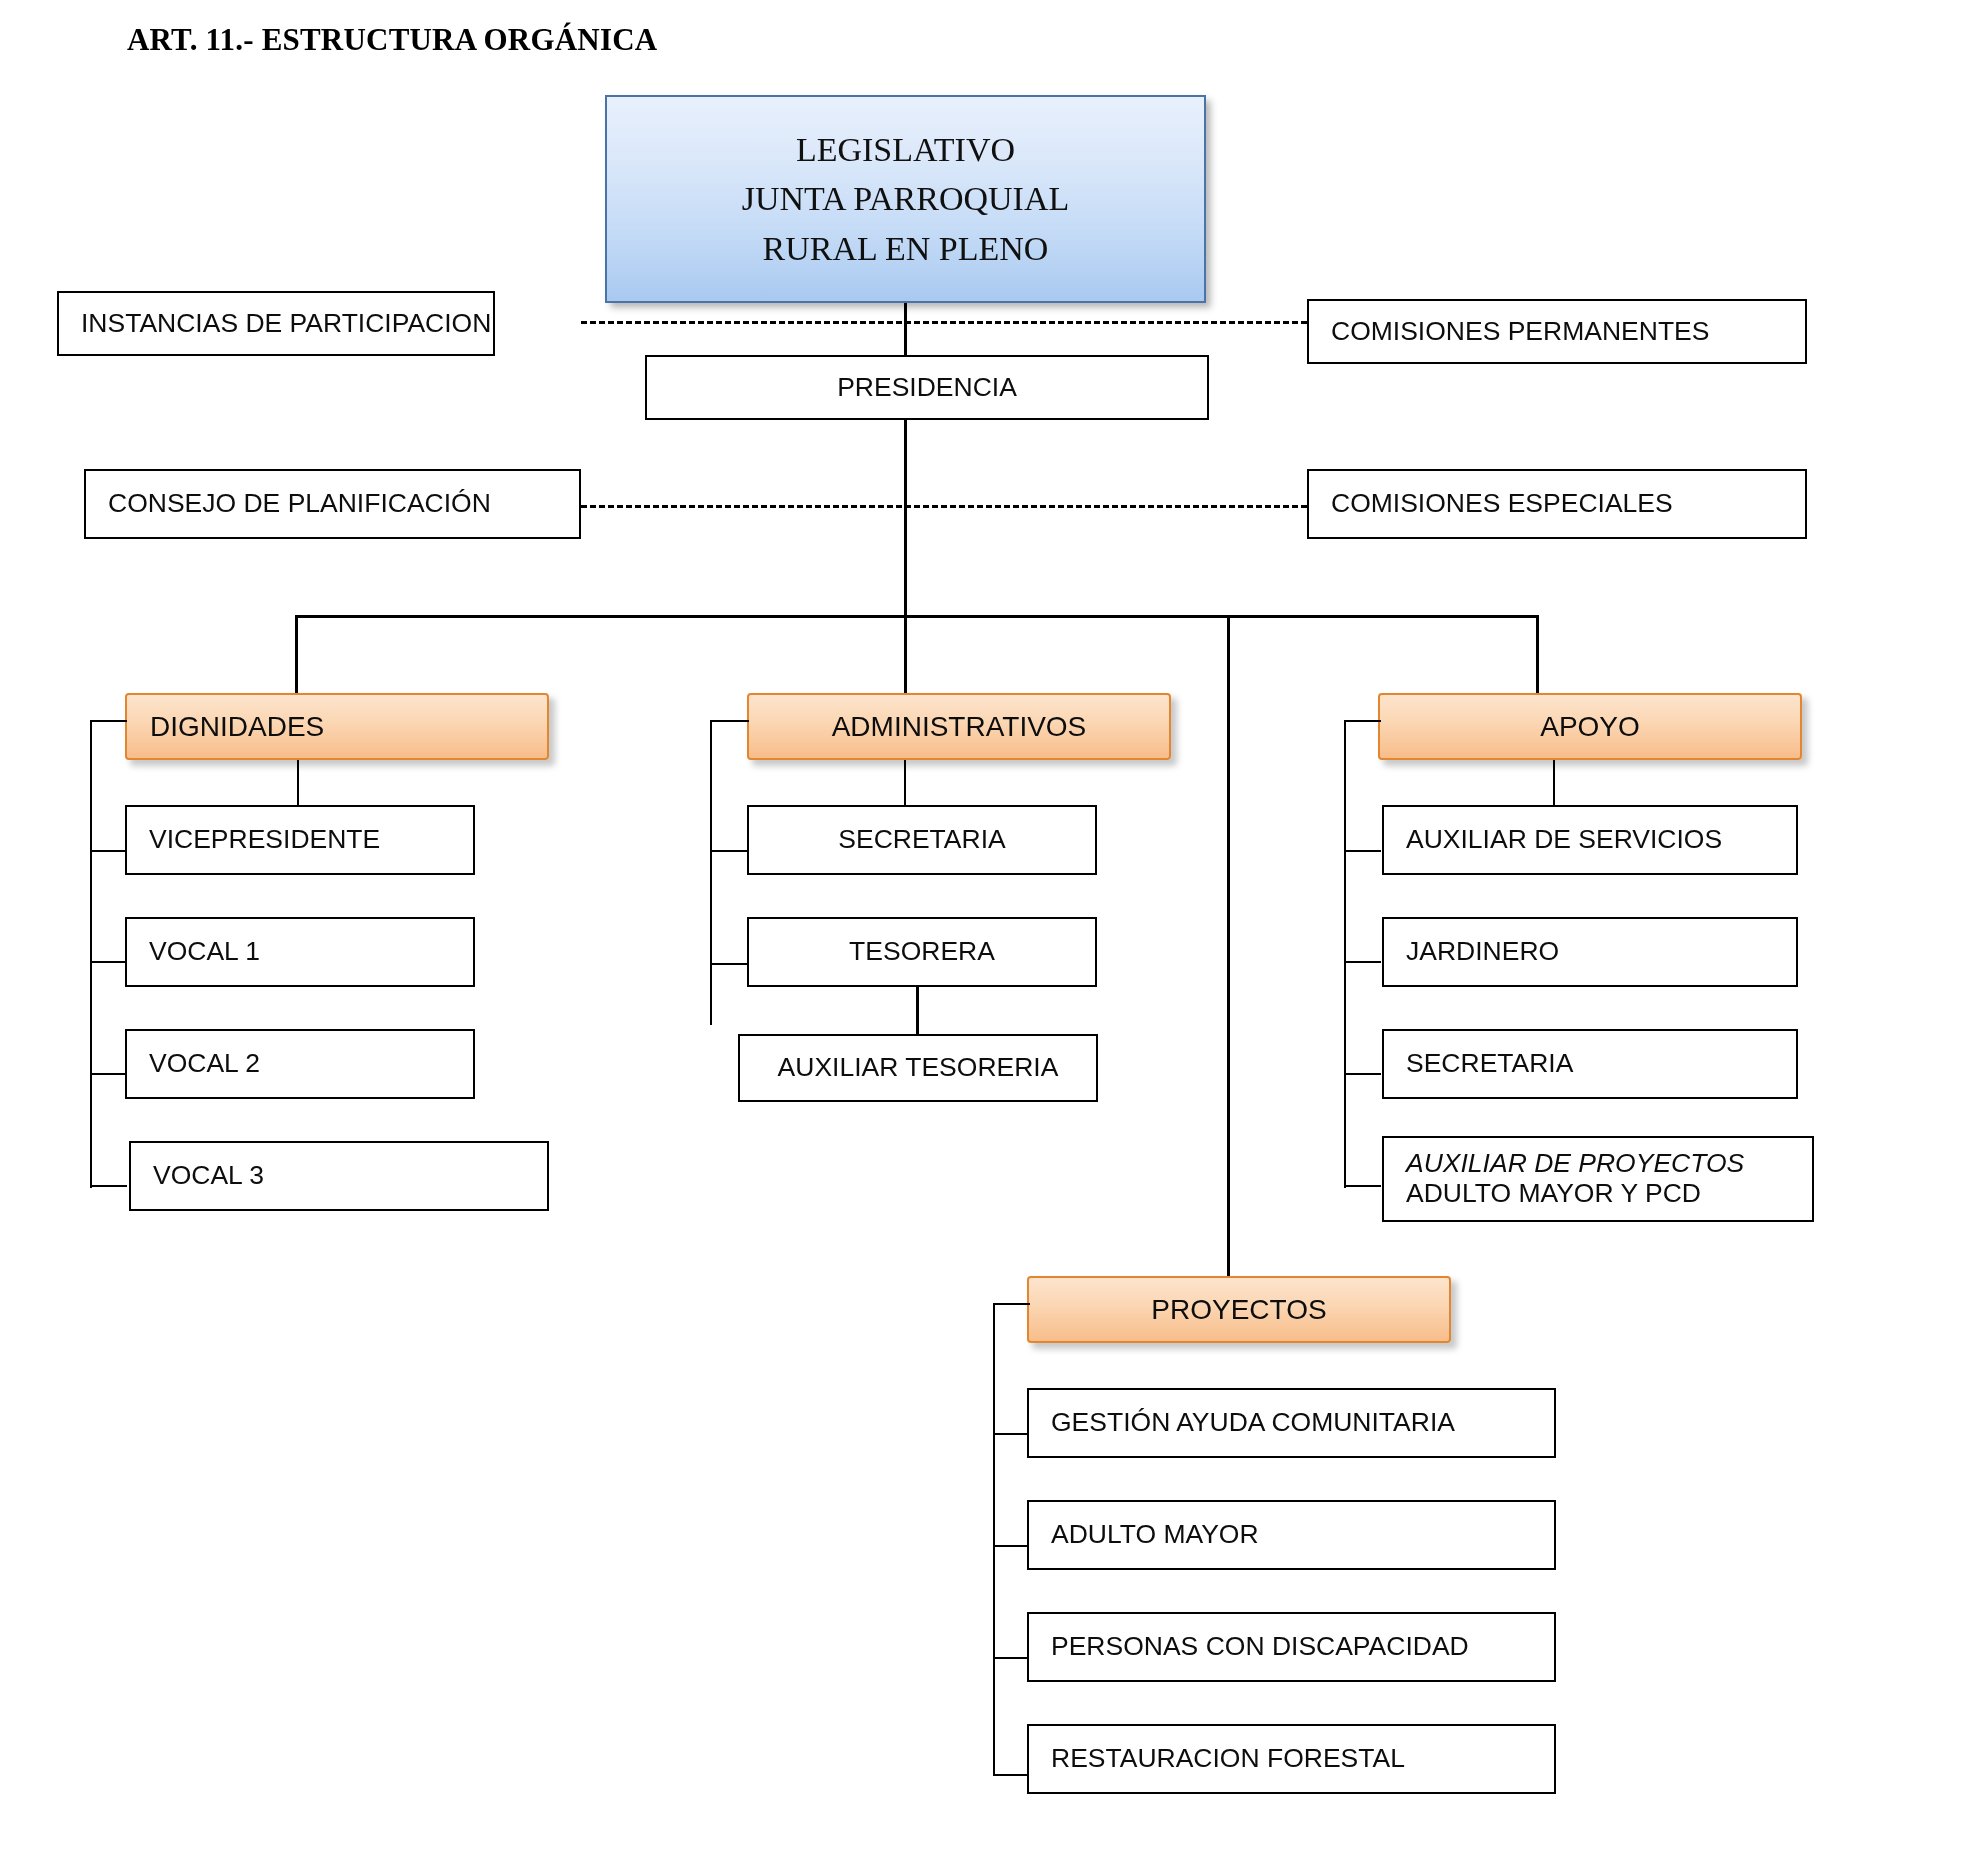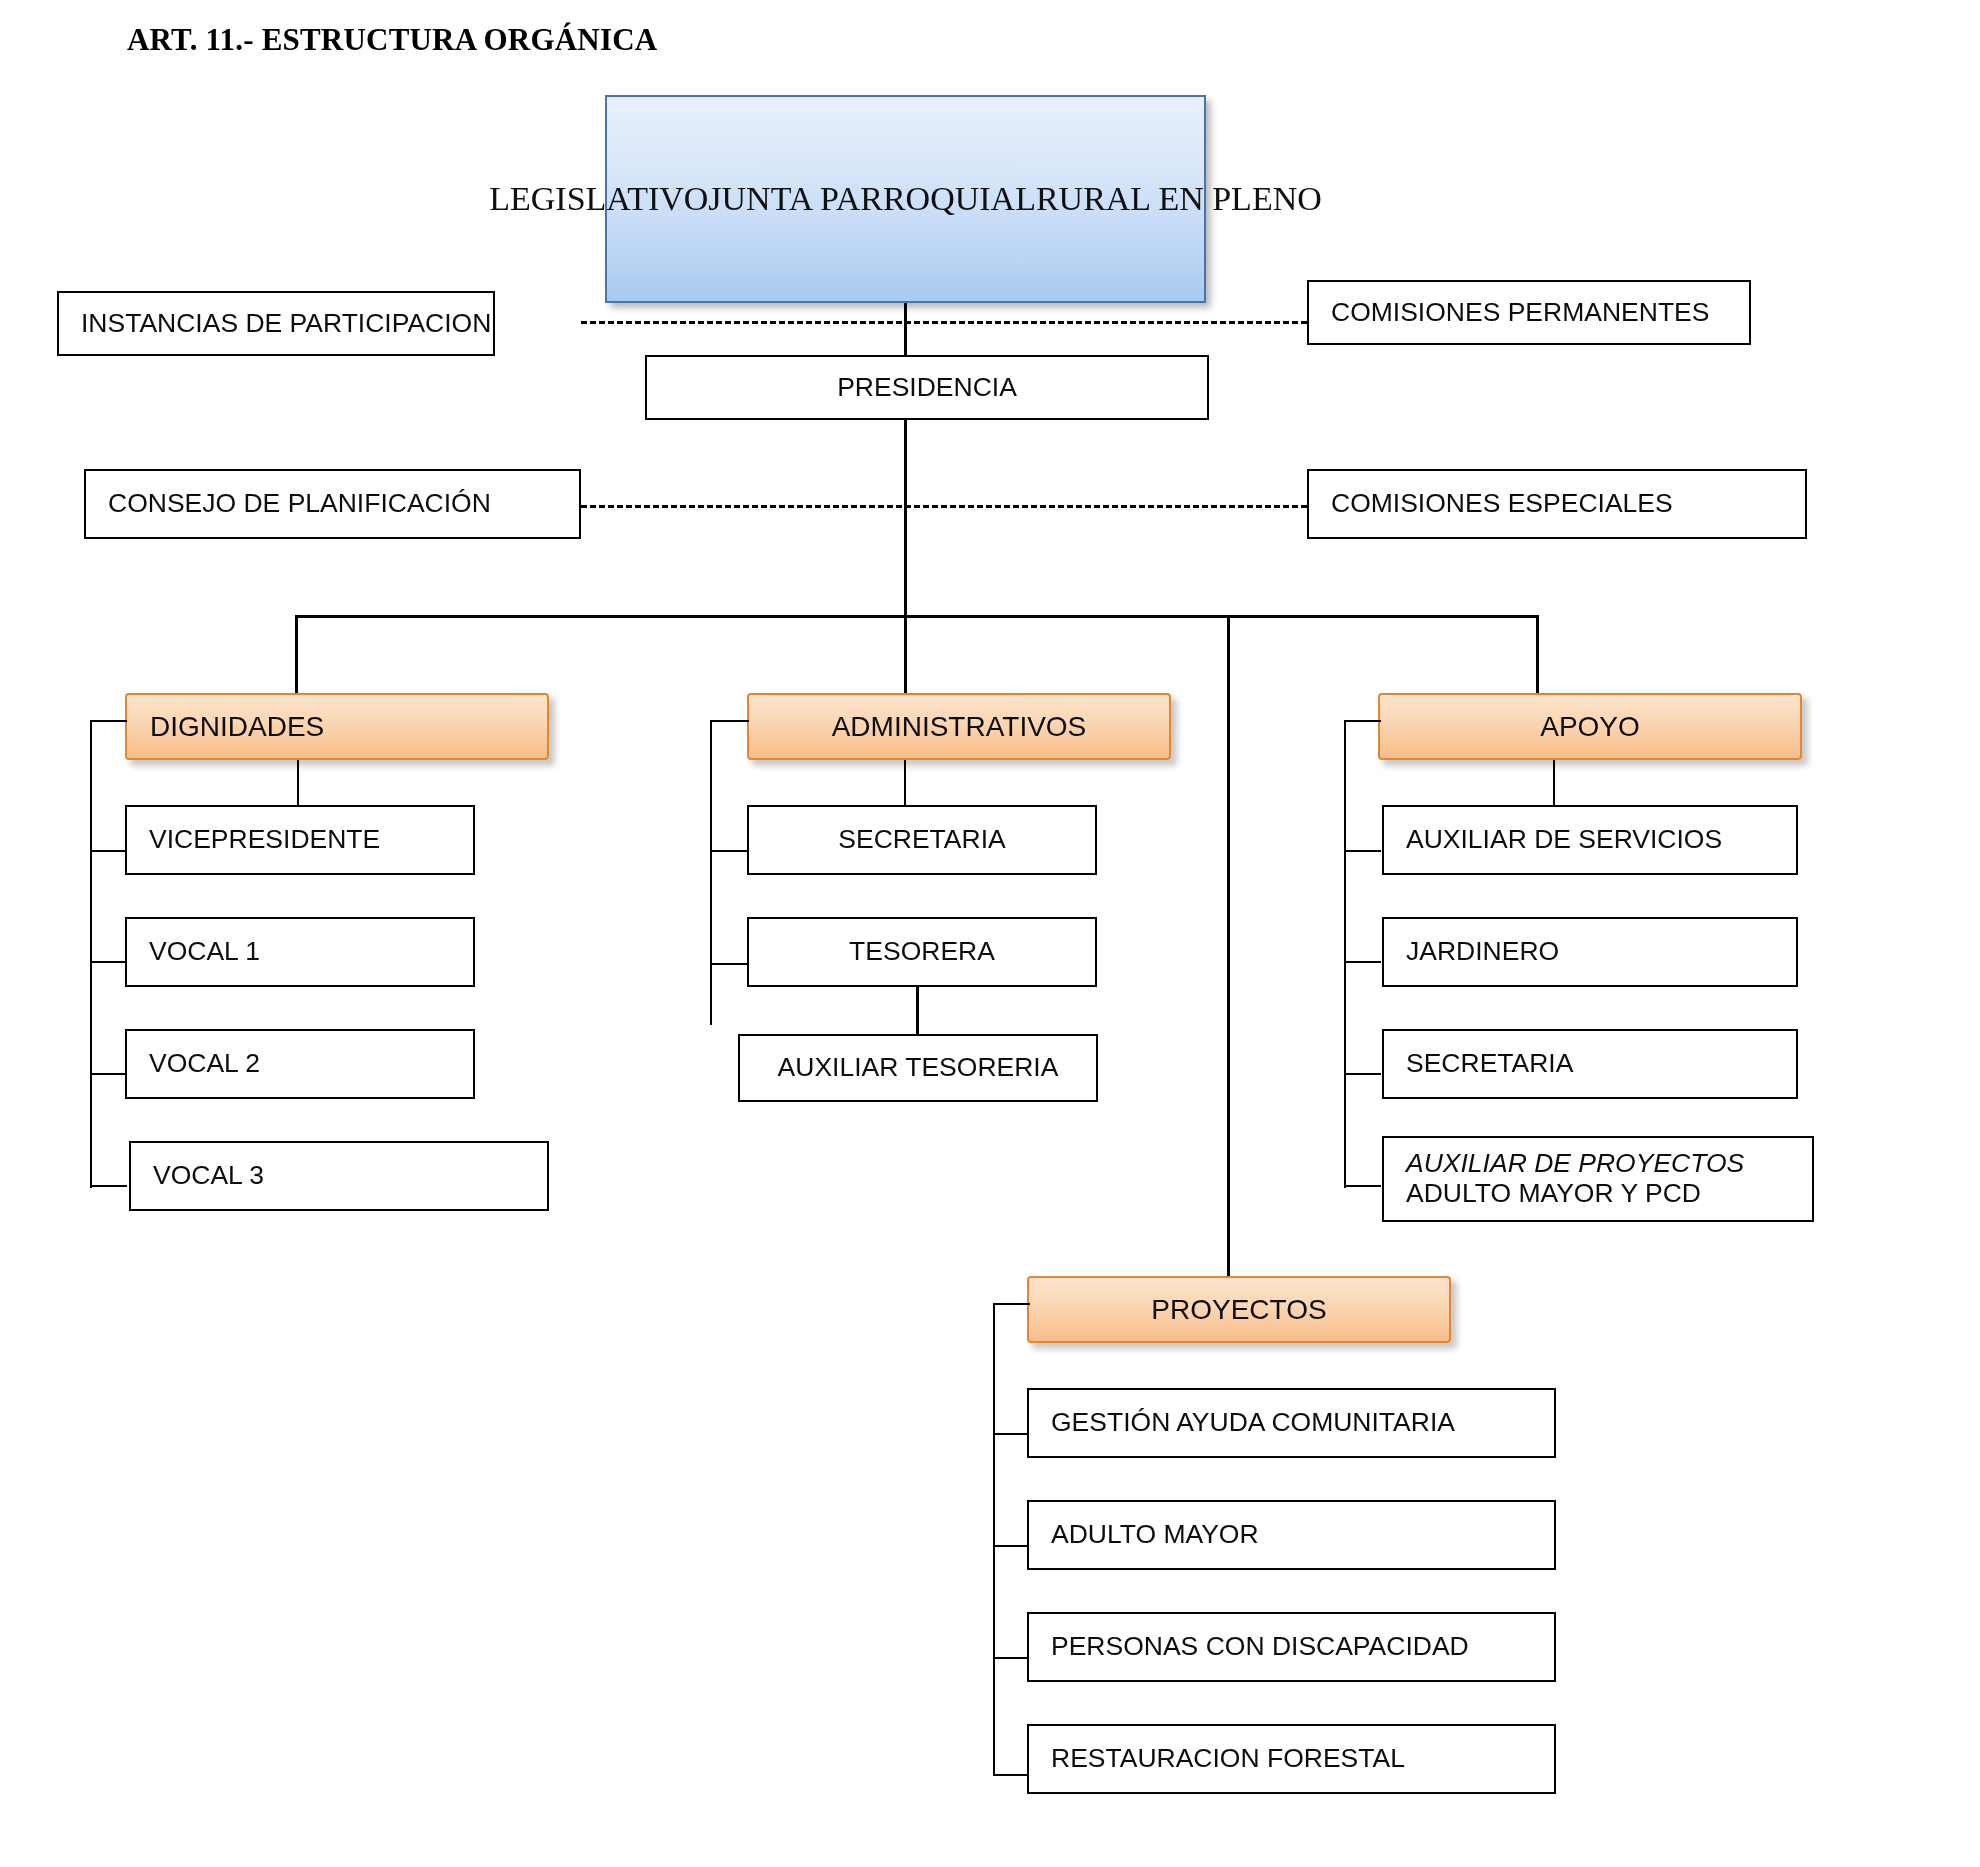--- a/index.html
+++ b/index.html
@@ -50,21 +50,21 @@
   .root-box {
     position: absolute;
     left: 605px;
     top: 95px;
     width: 601px;
     height: 208px;
     border: 2.3px solid #4A74A8;
     background: linear-gradient(to bottom, #e8f0fc 0%, #dbe8fa 30%, #c3daf6 68%, #a9c9f0 100%);
     box-shadow: 5.4px 5.4px 7px rgba(90,90,90,0.45);
     display: flex;
-    flex-direction: row;
+    flex-direction: column;
     align-items: center;
     justify-content: center;
     font-family: "Liberation Serif", serif;
     font-size: 34px;
     color: #101010;
     line-height: 1.45;
   }
   .root-box .rline { display: block; white-space: nowrap; }
 
   
@@ -106,21 +106,21 @@
     <span class="rline">JUNTA PARROQUIAL</span>
     <span class="rline">RURAL EN PLENO</span>
   </div>
 
   <div class="vline" style="left:904px; top:303px; height:52px;"></div>
 
   <div class="node pad-l" style="left:57px; top:291px; width:438px; height:65px;">
     <span class="lbl">INSTANCIAS DE PARTICIPACION</span>
   </div>
 
-  <div class="node pad-l" style="left:1307px; top:280px; width:444px; height:65px;">
+  <div class="node pad-l" style="left:1307px; top:299px; width:500px; height:65px;">
     <span class="lbl">COMISIONES PERMANENTES</span>
   </div>
 
   <div class="dash" style="left:581px; top:321px; width:726px;"></div>
 
   <div class="node ctr" style="left:645px; top:355px; width:564px; height:65px;">
     <span class="lbl">PRESIDENCIA</span>
   </div>
 
   <div class="vline" style="left:904px; top:420px; height:197px;"></div>

